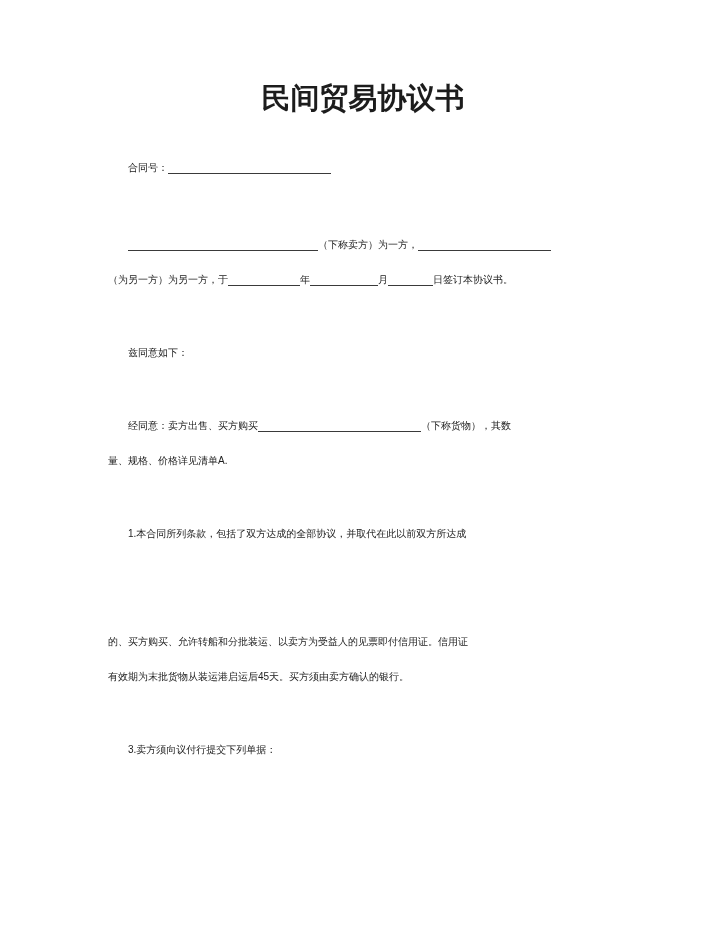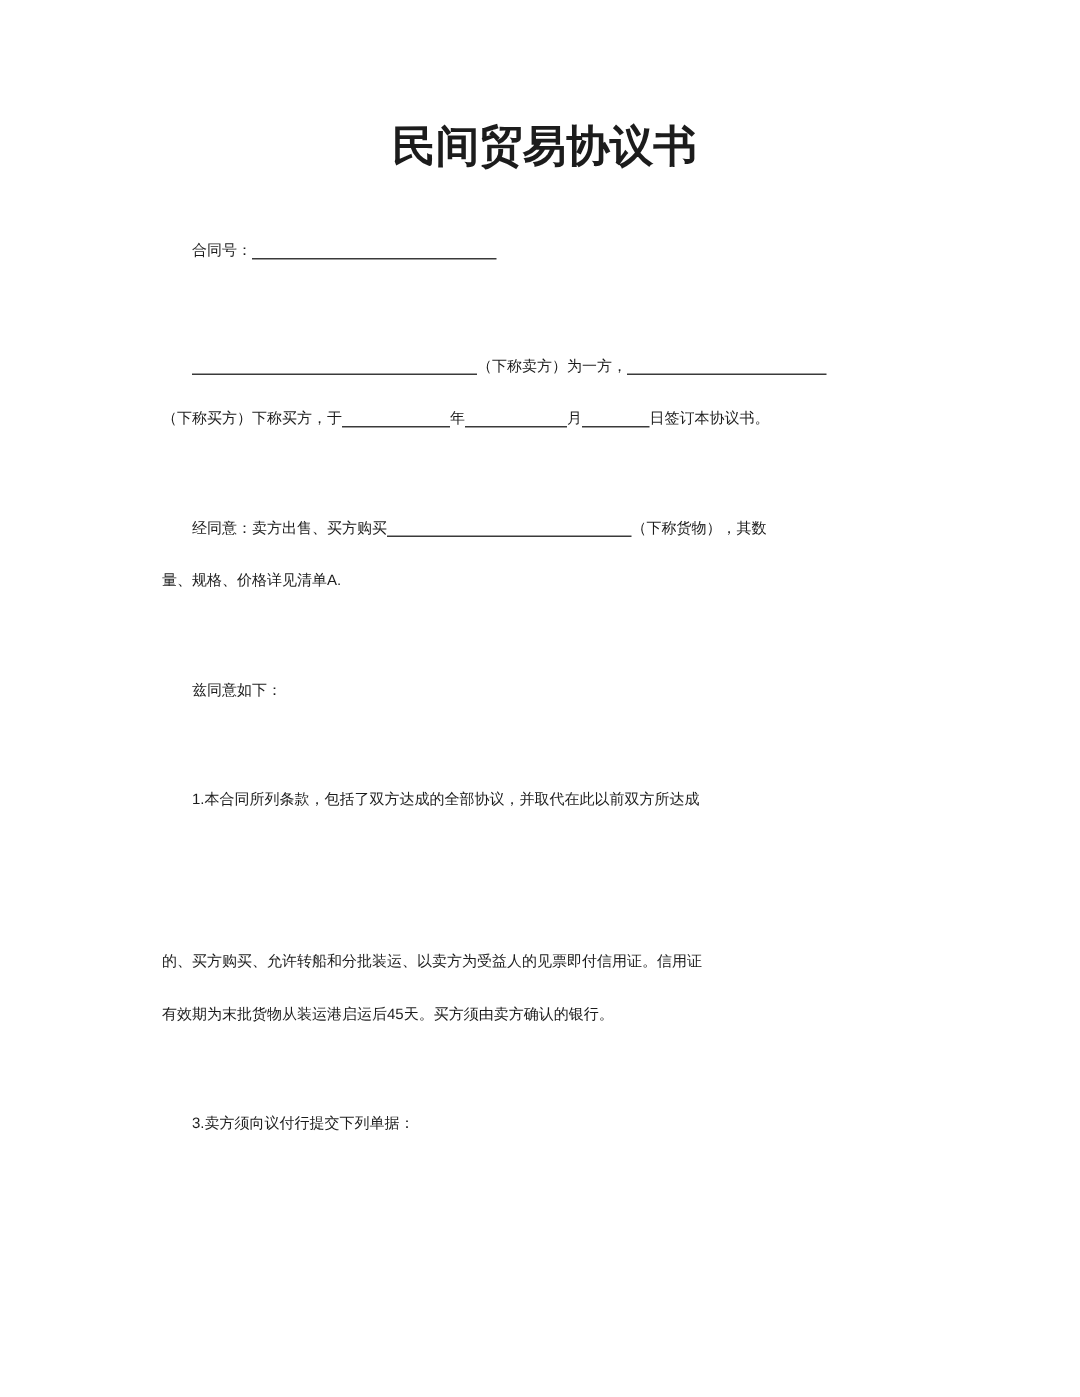--- a/index.html
+++ b/index.html
@@ -47,20 +47,20 @@
     vertical-align: -3px;
   }
 </style>
 </head>
 <body>
 
 <div class="page">
   <div class="title">民间贸易协议书</div>
   <div>
       <div class="para contract-no"><span>合同号：</span><span class="blank" style="width: 163px;"></span></div>
-      <div class="para"><span class="blank" style="width: 190px;"></span><span>（下称卖方）为一方，</span><span class="blank" style="width: 133px;"></span><br><span>（下称买方）下称买方，于</span><span class="blank" style="width: 72px;"></span><span>年</span><span class="blank" style="width: 68px;"></span><span>月</span><span class="blank" style="width: 45px;"></span><span>日签订本协议书。</span></div>
+      <div class="para"><span class="blank" style="width: 190px;"></span><span>（下称卖方）为一方，</span><span class="blank" style="width: 133px;"></span><br><span>（为另一方）为另一方，于</span><span class="blank" style="width: 72px;"></span><span>年</span><span class="blank" style="width: 68px;"></span><span>月</span><span class="blank" style="width: 45px;"></span><span>日签订本协议书。</span></div>
+      <div class="para"><span>兹同意如下：</span></div>
       <div class="para"><span>经同意：卖方出售、买方购买</span><span class="blank" style="width: 163px;"></span><span>（下称货物），其数</span><br><span>量、规格、价格详见清单A.</span></div>
-      <div class="para"><span>兹同意如下：</span></div>
       <div class="para"><span>1.本合同所列条款，包括了双方达成的全部协议，并取代在此以前双方所达成</span><br></div>
       <div class="para"><br><span>的、买方购买、允许转船和分批装运、以卖方为受益人的见票即付信用证。信用证</span><br><span>有效期为末批货物从装运港启运后45天。买方须由卖方确认的银行。</span></div>
       <div class="para"><span>3.卖方须向议付行提交下列单据：</span></div>
     </div>
 </div>
 
 </body></html>

